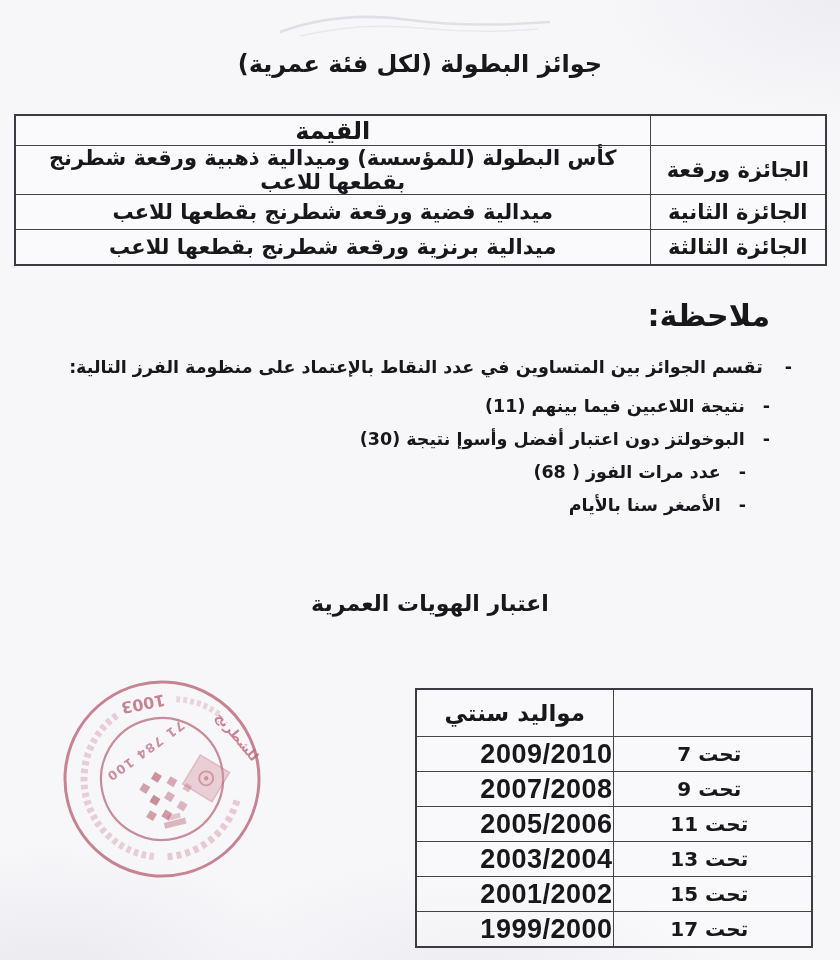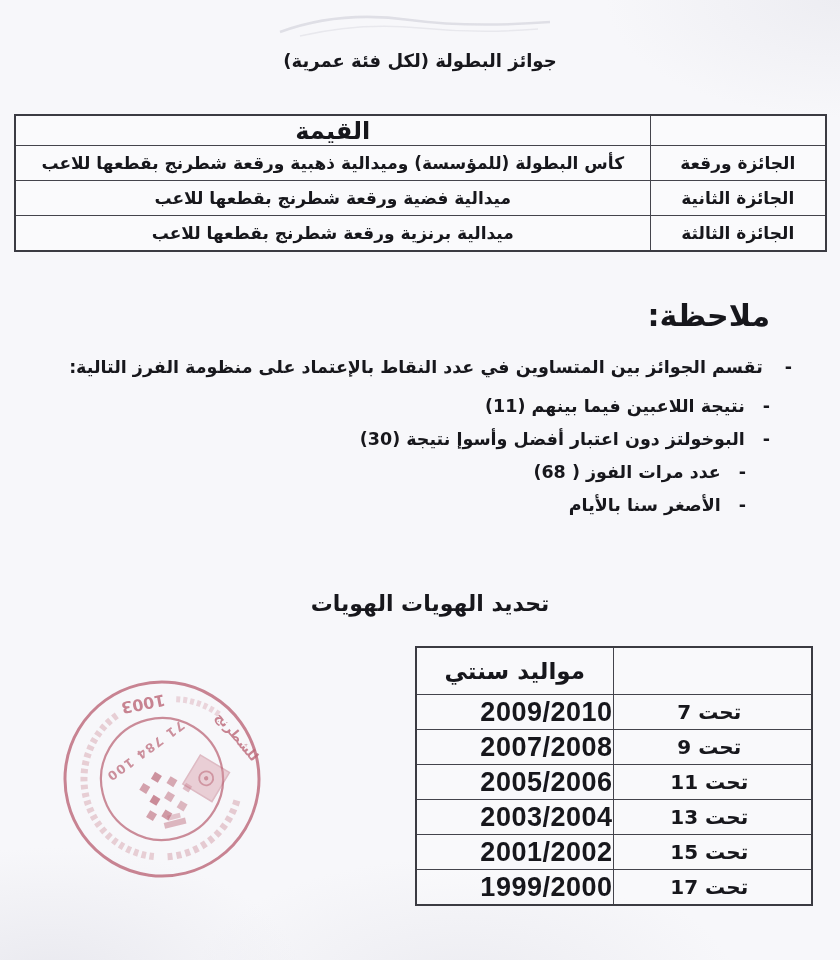--- a/index.html
+++ b/index.html
@@ -10,31 +10,31 @@
     background:
       radial-gradient(420px 220px at 6% 102%, #e9e9ef 0%, rgba(233,233,239,0) 60%),
       radial-gradient(360px 180px at 100% 0%, #ededf2 0%, rgba(237,237,242,0) 65%),
       radial-gradient(500px 240px at 55% 103%, #ececf1 0%, rgba(236,236,241,0) 55%),
       #f7f7fa;
   }
   .abs{position:absolute;}
   
   .doc-title{
     top:50px;left:0;width:840px;text-align:center;
-    font-size:18px;font-weight:700;letter-spacing:.2px;
+    font-size:24px;font-weight:700;letter-spacing:.2px;
   }
   
   .prizes-table{
     top:114px;left:14px;width:813px;
     border-collapse:collapse;table-layout:fixed;
     background:rgba(255,255,255,.35);
   }
   .prizes-table td,.prizes-table th{
     border:1.5px solid #44444c;
-    font-size:17px;font-weight:700;text-align:center;vertical-align:middle;
+    font-size:21px;font-weight:700;text-align:center;vertical-align:middle;
     padding:0 6px;
   }
   .prizes-table{border:2px solid #3b3b42;}
   .prizes-table .col-prize{width:176px;}
   .prizes-table tr.hdr th{height:29px;font-size:24px;}
   .prizes-table tr.row td{height:34px;}
   
   .note-heading{
     top:298px;right:70px;
     font-size:30px;font-weight:700;
@@ -49,21 +49,21 @@
   .sub-items{padding-right:22px;}
   .sub-items .bullet-row{margin-bottom:7px;}
   .sub-items .bullet-row .dash{margin-left:18px;}
   .sub-items .bullet-row.indent-more{padding-right:24px;}
   
   .age-title{
     top:591px;left:280px;width:300px;text-align:center;
     font-size:22px;font-weight:700;
   }
   .age-table{
-    top:646px;left:415px;width:398px;
+    top:688px;left:415px;width:398px;
     border-collapse:collapse;table-layout:fixed;
     background:rgba(255,255,255,.3);
     border:2px solid #3b3b42;
   }
   .age-table td,.age-table th{
     border:1.5px solid #44444c;vertical-align:middle;padding:0;
   }
   .age-table .col-cat{width:199px;}
   .age-table tr.hdr th{height:46px;font-size:23px;font-weight:700;text-align:center;}
   .age-table tr.row td{height:34px;}
@@ -135,21 +135,21 @@
       <span class="dash">-</span>
       <span>عدد مرات الفوز ( 68)</span>
     </div>
     <div class="bullet-row indent-more">
       <span class="dash">-</span>
       <span>الأصغر سنا بالأيام</span>
     </div>
   </div>
 </div>
 
-<div class="abs age-title" dir="rtl">تحديد الهويات الهويات</div>
+<div class="abs age-title" dir="rtl">اعتبار الهويات العمرية</div>
 
 <table class="abs age-table" dir="rtl">
   <colgroup>
       <col class="col-cat">
       <col>
     </colgroup>
   <tbody>
       <tr class="hdr">
     <th></th>
     <th>مواليد سنتي</th>

